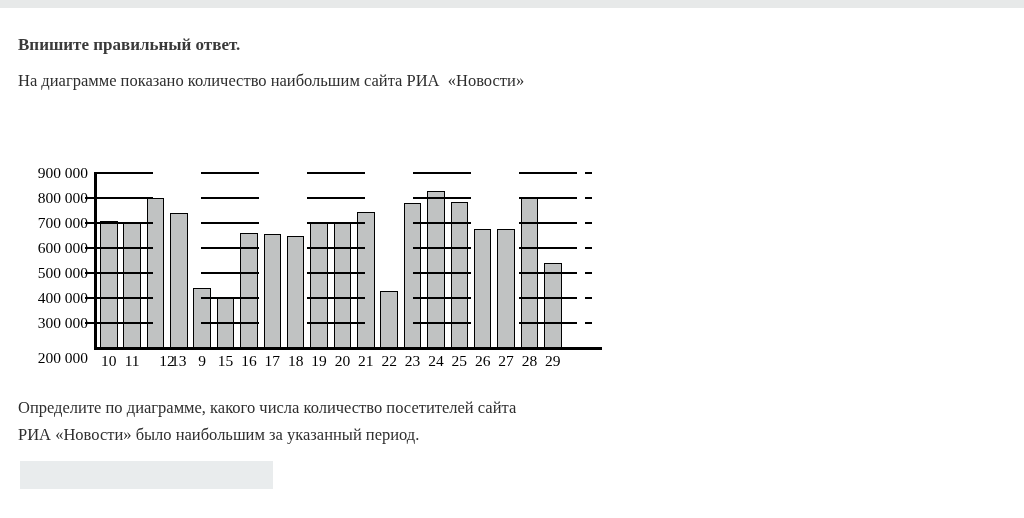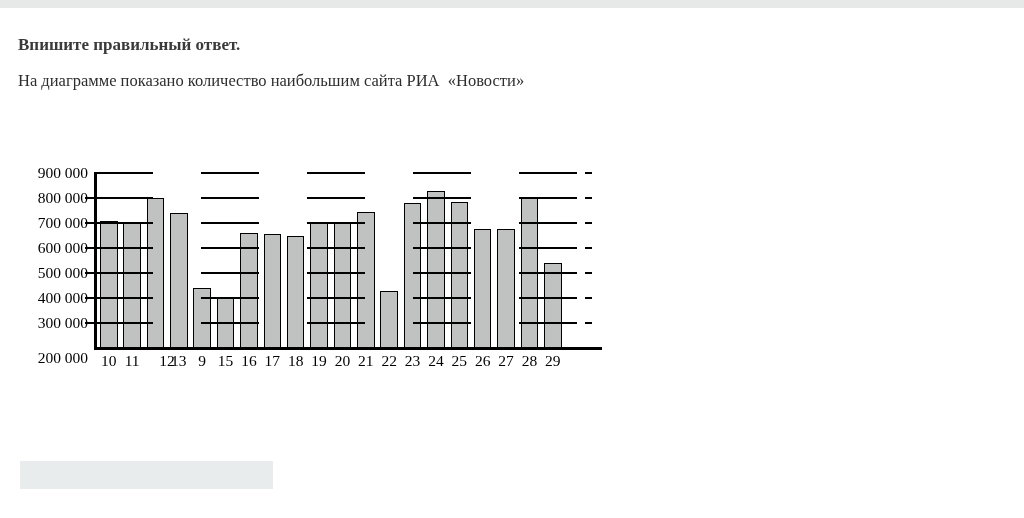--- a/index.html
+++ b/index.html
@@ -117,15 +117,17 @@
     <div class="xlab" style="left: 397.56px;">23</div>
     <div class="xlab" style="left: 420.93px;">24</div>
     <div class="xlab" style="left: 444.3px;">25</div>
     <div class="xlab" style="left: 467.67px;">26</div>
     <div class="xlab" style="left: 491.04px;">27</div>
     <div class="xlab" style="left: 514.41px;">28</div>
     <div class="xlab" style="left: 537.78px;">29</div>
   </div>
 
 <div class="question">
+  <div>Определите по диаграмме, какого числа количество посетителей сайта</div>
+  <div>РИА «Новости» было наибольшим за указанный период.</div>
 </div>
 
 <input type="text" class="answer-input" value="" style="">
 
 </body></html>

